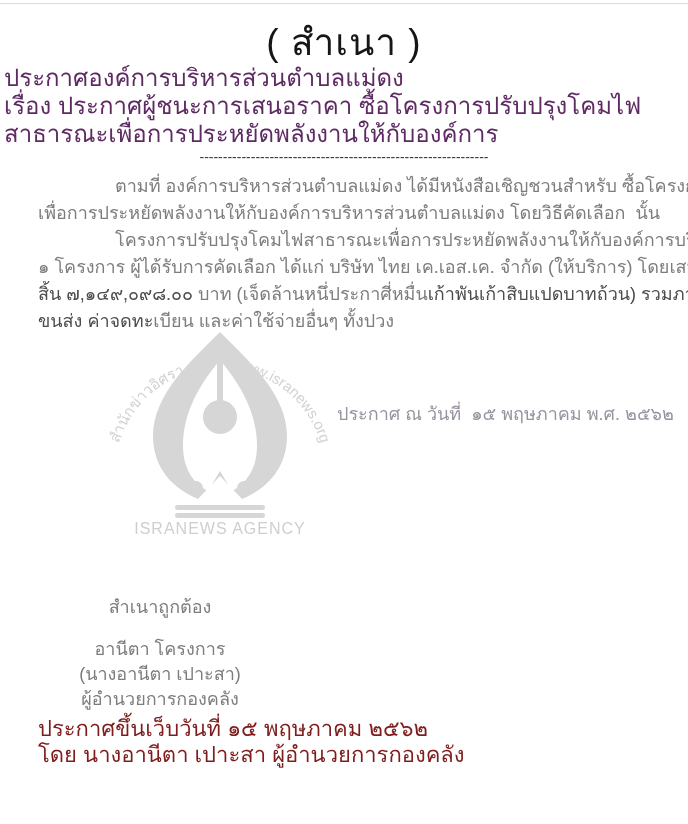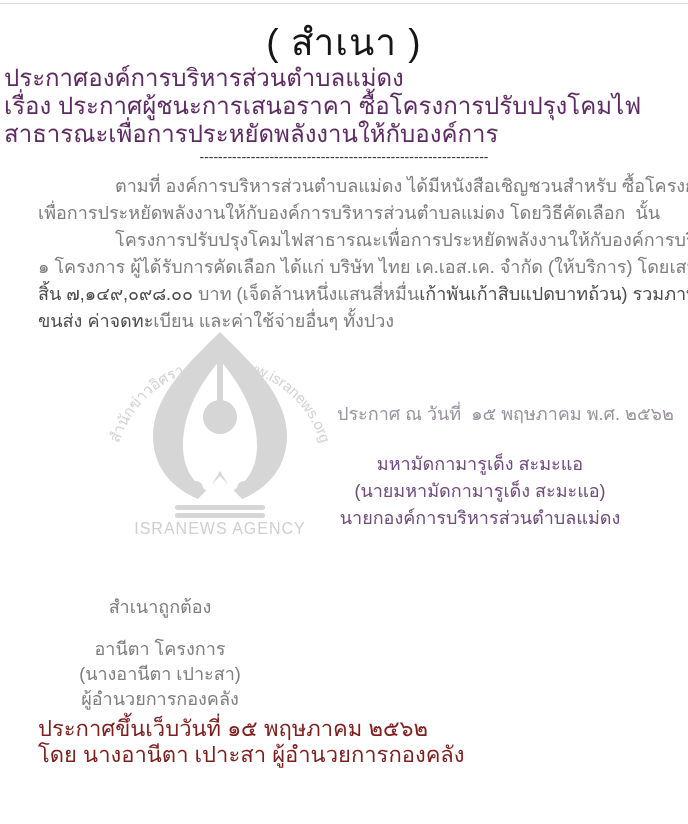--- a/index.html
+++ b/index.html
@@ -126,31 +126,26 @@
     <div>เรื่อง ประกาศผู้ชนะการเสนอราคา ซื้อโครงการปรับปรุงโคมไฟสาธารณะเพื่อการประหยัดพลังงานให้กับองค์การ</div>
   </div>
 
   <div class="divider">--------------------------------------------------------------</div>
 
   <div class="body-text">
     <div class="body-line indent"><span>ตามที่ องค์การบริหารส่วนตำบลแม่ดง ได้มีหนังสือเชิญชวนสำหรับ ซื้อโครงการปรับปรุงโคมไฟสาธารณะ</span></div>
     <div class="body-line"><span>เพื่อการประหยัดพลังงานให้กับองค์การบริหารส่วนตำบลแม่ดง โดยวิธีคัดเลือก  นั้น</span></div>
     <div class="body-line indent"><span>โครงการปรับปรุงโคมไฟสาธารณะเพื่อการประหยัดพลังงานให้กับองค์การบริหารส่วนตำบลแม่ดง จำนวน</span></div>
     <div class="body-line"><span>๑ โครงการ ผู้ได้รับการคัดเลือก ได้แก่ บริษัท ไทย เค.เอส.เค. จำกัด (ให้บริการ) โดยเสนอราคา เป็นเงินทั้ง</span></div>
-    <div class="body-line"><span class="t-dark">สิ้น ๗,๑๔๙,๐๙๘.๐๐</span><span> บาท (เจ็ดล้านหนึ่งแสนสี่หมื่น</span><span class="t-dark">เก้าพันเก้าสิบแปดบาทถ้วน)</span><span> </span><span class="t-dark">รวมภาษีมูลค่าเพิ่มและภาษีอื่น ค่า</span></div>
+    <div class="body-line"><span class="t-dark">สิ้น ๗,๑๔๙,๐๙๘.๐๐</span><span> บาท (เจ็ดล้านหนึ่ประกาศี่หมื่น</span><span class="t-dark">เก้าพันเก้าสิบแปดบาทถ้วน)</span><span> </span><span class="t-dark">รวมภาษีมูลค่าเพิ่มและภาษีอื่น ค่า</span></div>
     <div class="body-line"><span class="t-dark">ขนส่ง ค่าจดทะ</span><span>เบียน และค่าใช้จ่ายอื่นๆ ทั้งปวง</span></div>
   </div>
 
   <div class="date-line">ประกาศ ณ วันที่  ๑๕ พฤษภาคม พ.ศ. ๒๕๖๒</div>
 
-  <div class="signature">
-    <div>มหามัดกามารูเด็ง สะมะแอ</div>
-    <div>(นายมหามัดกามารูเด็ง สะมะแอ)</div>
-    <div>นายกองค์การบริหารส่วนตำบลแม่ดง</div>
-  </div>
 
   <div class="cert-label">สำเนาถูกต้อง</div>
   <div class="cert-block">
     <div>อานีตา โครงการ</div>
     <div>(นางอานีตา เปาะสา)</div>
     <div>ผู้อำนวยการกองคลัง</div>
   </div>
 
   <div class="footer-block">
     <div>ประกาศขึ้นเว็บวันที่ ๑๕ พฤษภาคม ๒๕๖๒</div>

